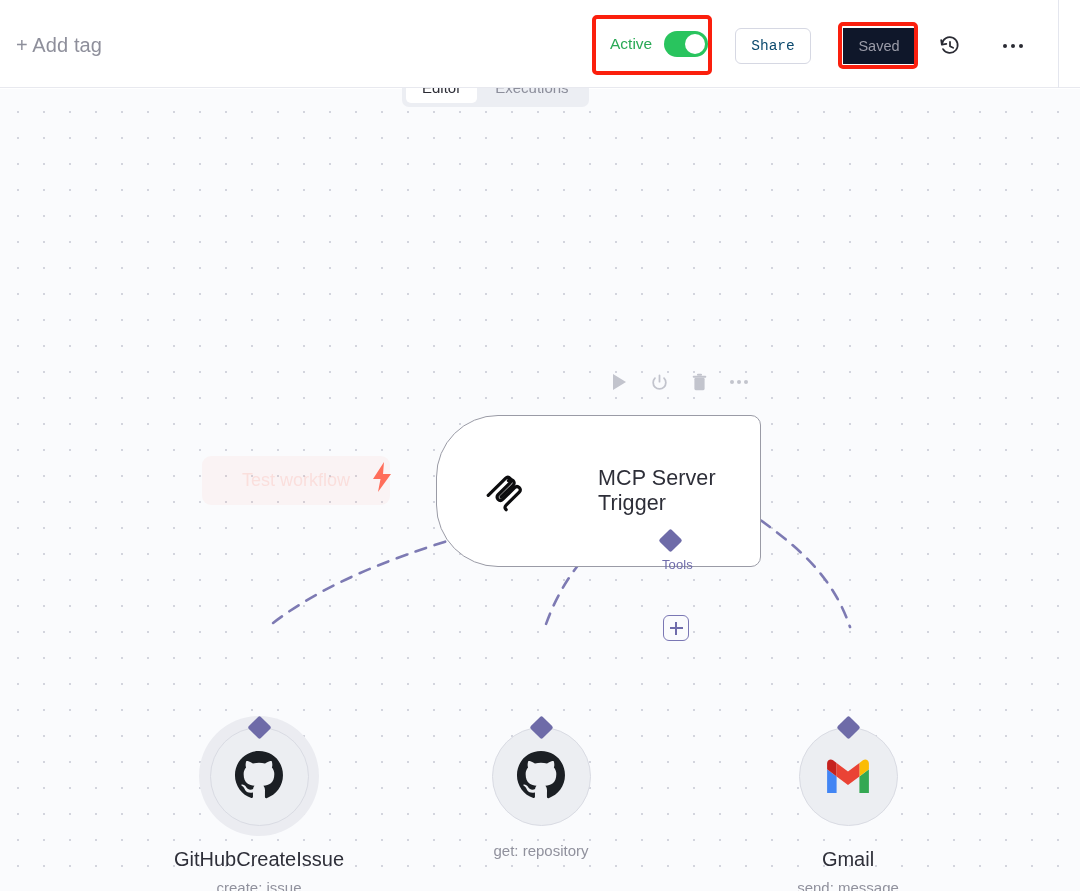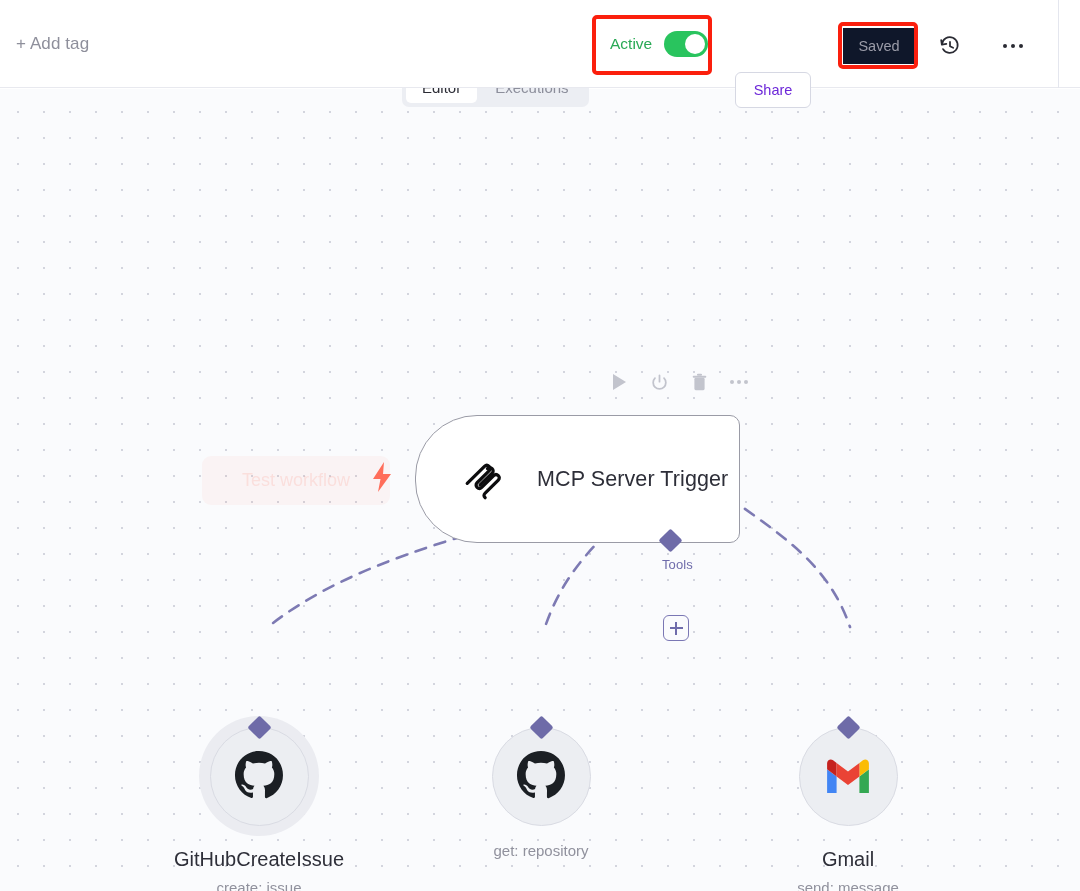--- a/index.html
+++ b/index.html
@@ -36,21 +36,21 @@
     left: 1058px;
     width: 1px;
     height: 88px;
     background: #e4e6ee;
   }
 
   .add-tag {
     position: absolute;
     left: 16px;
     top: 34px;
-    font-size: 17px;
+    font-size: 20px;
     color: #8e8f9b;
     letter-spacing: 0.1px;
     cursor: pointer;
     user-select: none;
   }
 
   
   .active-group {
     position: absolute;
     left: 596px;
@@ -98,27 +98,26 @@
   .share-btn {
     position: absolute;
     left: 735px;
     top: 28px;
     width: 76px;
     height: 36px;
     border: 1px solid #d6d8e3;
     border-radius: 6px;
     background: #fff;
     font-size: 14.5px;
-    color: #6d28d9;
-    font-family: Liberation Sans, sans-serif;
-    cursor: pointer;
-    display: flex;
-    align-items: center;
-    justify-content: center;
-    margin-top: 44px;
+    color: #0c4a6e;
+    font-family: Liberation Mono, monospace;
+    cursor: pointer;
+    display: flex;
+    align-items: center;
+    justify-content: center;
   }
 
   .saved-btn {
     position: absolute;
     left: 843px;
     top: 28px;
     width: 72px;
     height: 36px;
     background: #0f172a;
     border: none;
@@ -248,34 +247,35 @@
   .bolt {
     position: absolute;
     left: 371px;
     top: 373px;
     z-index: 5;
   }
 
   
   .trigger-node {
     position: absolute;
-    left: 415px;
+    left: 436px;
     top: 326px;
     width: 325px;
-    height: 128px;
+    height: 152px;
     background: #ffffff;
     border: 1.6px solid #9a9ba6;
     border-top-left-radius: 62px;
     border-bottom-left-radius: 62px;
     border-top-right-radius: 10px;
     border-bottom-right-radius: 10px;
     display: flex;
     align-items: center;
     z-index: 6;
     cursor: pointer;
+    gap: 40px;
   }
   .trigger-icon {
     margin-left: 44px;
     width: 48px;
     height: 48px;
     display: flex;
     align-items: center;
     justify-content: center;
     flex: none;
   }

